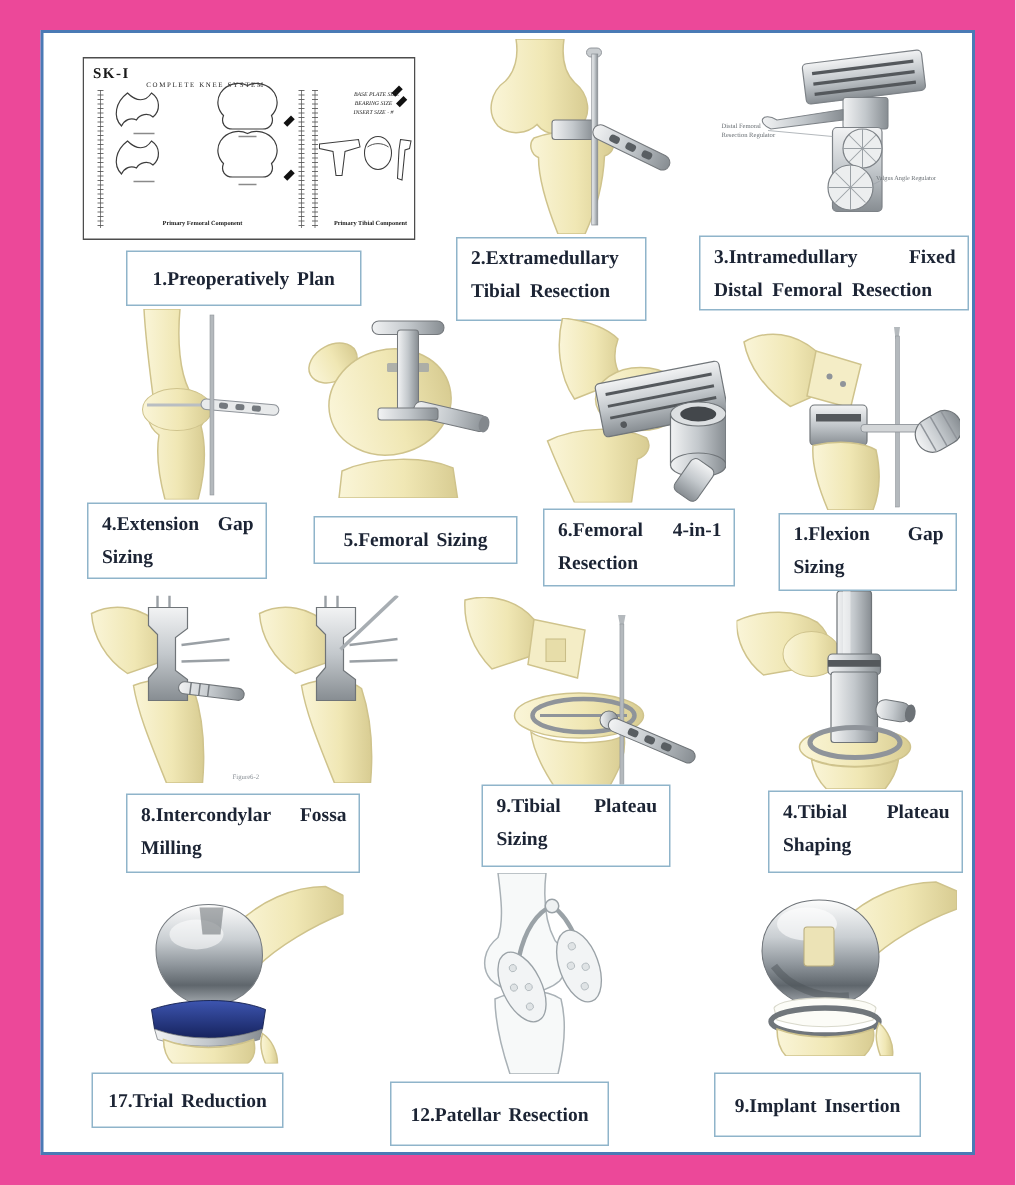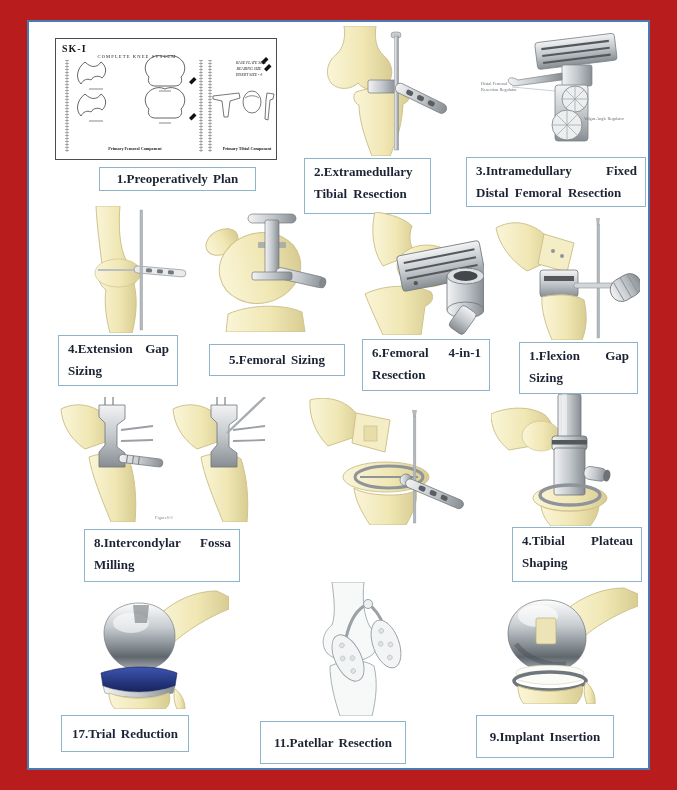--- a/index.html
+++ b/index.html
@@ -1,16 +1,16 @@
 <!DOCTYPE html>
 <html><head>
 <meta charset="utf-8">
 <style>
   html,body{margin:0;padding:0;background:#ffffff;}
-  .page{position:relative;width:677px;height:790px;background:#b91c1c;overflow:hidden;
+  .page{position:relative;width:677px;height:790px;background:#ec4899;overflow:hidden;
         font-family:"Liberation Serif", serif;}
   .frame{position:absolute;left:27px;top:20px;width:619px;height:746px;
          border:2px solid #4a7ab5;background:#ffffff;}
   .ill{position:absolute;}
   .cap{position:absolute;box-sizing:border-box;background:#ffffff;
        border:1px solid #8fb4ca;color:#1c2434;font-weight:bold;font-size:13px;
        word-spacing:3px;}
   .cap.two{padding:2px 8px 2px 9px;line-height:1.72;text-align:justify;}
   .cap.one{display:flex;align-items:center;justify-content:center;text-align:center;
            padding:1px 5px;word-spacing:2px;}
@@ -87,21 +87,21 @@
     <text x="80" y="112" font-size="4.2" font-weight="bold" text-anchor="middle" fill="#222222">Primary Femoral Component</text>
     <text x="196" y="26" font-size="3.9" font-style="italic" text-anchor="middle" fill="#222222">BASE PLATE SIZE</text>
     <text x="194" y="32" font-size="3.9" font-style="italic" text-anchor="middle" fill="#222222">BEARING SIZE</text>
     <text x="194" y="38" font-size="3.9" font-style="italic" text-anchor="middle" fill="#222222">INSERT SIZE - #</text>
     <path d="M158,58 l26,-3 l1,5 l-10,3 l-2,16 l-4,0 l-2,-16 l-9,-2 Z" fill="none" stroke="#3d3d3d" stroke-width="0.7"></path>
     <ellipse cx="197" cy="64" rx="9" ry="11" fill="none" stroke="#3d3d3d" stroke-width="0.7"></ellipse>
     <path d="M190,60 c4,-3 10,-3 14,0" fill="none" stroke="#3d3d3d" stroke-width="0.6"></path>
     <path d="M212,55 l7,1 l-1,5 l-3,1 l-2,20 l-3,-1 l1,-19 Z" fill="none" stroke="#3d3d3d" stroke-width="0.7"></path>
     <text x="192" y="112" font-size="4.2" font-weight="bold" text-anchor="middle" fill="#222222">Primary Tibial Component</text>
   </svg>
-  <div class="cap one" style="left:99px;top:167px;width:157px;height:24px">1.Preoperatively Plan</div>
+  <div class="cap one" style="left:84px;top:167px;width:157px;height:37px">1.Preoperatively Plan</div>
 
   <svg class="ill" style="left:298px;top:26px" width="162" height="130" viewBox="0 0 162 130">
     <path d="M46,0 L78,0 C76,14 79,23 85,29 C95,37 97,51 88,59 C80,66 66,65 60,57 C54,63 42,65 34,58 C26,49 29,35 39,28 C45,22 48,12 46,0 Z" fill="url(#gb)" stroke="#cfc38c"></path>
     <path d="M58,66 C74,60 95,60 108,66 C113,70 111,76 105,78 C104,97 100,112 92,130 L74,130 C66,110 61,92 61,79 C56,77 54,70 58,66 Z" fill="url(#gb)" stroke="#cfc38c"></path>
     <rect x="70" y="54" width="28" height="13" rx="2" fill="url(#gm)" stroke="#75797d" stroke-width="0.7"></rect>
     <rect x="93" y="6" width="10" height="6" rx="3" fill="#c9cdd0" stroke="#8a8f94" stroke-width="0.6"></rect>
     <rect x="96.5" y="10" width="4" height="114" fill="url(#gm)" stroke="#8a8f94" stroke-width="0.5"></rect>
     <g transform="rotate(26 100 60)">
       <rect x="98" y="56" width="56" height="10" rx="5" fill="url(#gm)" stroke="#75797d" stroke-width="0.7"></rect>
       <rect x="110" y="58.5" width="7" height="5" rx="2" fill="#595e62"></rect>
@@ -242,20 +242,21 @@
     <circle cx="112" cy="82" r="6" fill="url(#gm)" stroke="#6f7478" stroke-width="0.7"></circle>
     <path d="M118,12 L123,12 L121.5,20 L119.5,20 Z" fill="#b4b9bd"></path>
     <rect x="119.3" y="18" width="2.6" height="107" fill="#b4b9bd" stroke="#8f949a" stroke-width="0.4"></rect>
     <g transform="rotate(23 114 84)">
       <rect x="112" y="80" width="62" height="9" rx="4.5" fill="url(#gm)" stroke="#6f7478" stroke-width="0.7"></rect>
       <rect x="126" y="82" width="7" height="5" rx="2" fill="#595e62"></rect>
       <rect x="138" y="82" width="7" height="5" rx="2" fill="#595e62"></rect>
       <rect x="150" y="82" width="7" height="5" rx="2" fill="#595e62"></rect>
     </g>
   </svg>
+  <div class="cap two" style="left:321px;top:523px;width:126px;height:55px">9.Tibial Plateau Sizing</div>
 
   <svg class="ill" style="left:491px;top:394px" width="149" height="132" viewBox="0 0 149 132">
     <path d="M0,20 C18,12 40,12 54,21 C63,29 65,41 58,49 L18,56 C5,46 0,32 0,20 Z" fill="url(#gb)" stroke="#cfc38c"></path>
     <ellipse cx="50" cy="42" rx="19" ry="15" fill="url(#gb)" stroke="#cfc38c" stroke-width="0.7"></ellipse>
     <ellipse cx="79" cy="104" rx="37" ry="13" fill="url(#gb)" stroke="#cfc38c"></ellipse>
     <path d="M50,112 C62,119 96,119 108,112 C107,121 103,127 99,132 L60,132 C55,127 51,120 50,112 Z" fill="url(#gb)" stroke="#cfc38c"></path>
     <rect x="67" y="0" width="23" height="44" rx="2" fill="url(#gm)" stroke="#6f7478" stroke-width="0.8"></rect>
     <rect x="71" y="0" width="5" height="44" fill="#ffffff" opacity="0.45"></rect>
     <rect x="61" y="42" width="35" height="14" rx="3" fill="url(#gm)" stroke="#6f7478" stroke-width="0.8"></rect>
     <rect x="61" y="46" width="35" height="4.5" fill="#54585c"></rect>
@@ -294,21 +295,21 @@
       <circle cx="71" cy="90" r="2.4" fill="#dfe3e5" stroke="#aab2b7" stroke-width="0.5"></circle>
     </g>
     <g transform="rotate(-20 110 62)">
       <ellipse cx="110" cy="62" rx="13" ry="25" fill="#f2f4f5" stroke="#9aa2a7" stroke-width="0.9"></ellipse>
       <circle cx="110" cy="48" r="2.4" fill="#dfe3e5" stroke="#aab2b7" stroke-width="0.5"></circle>
       <circle cx="105" cy="60" r="2.4" fill="#dfe3e5" stroke="#aab2b7" stroke-width="0.5"></circle>
       <circle cx="114" cy="64" r="2.4" fill="#dfe3e5" stroke="#aab2b7" stroke-width="0.5"></circle>
       <circle cx="109" cy="76" r="2.4" fill="#dfe3e5" stroke="#aab2b7" stroke-width="0.5"></circle>
     </g>
   </svg>
-  <div class="cap one" style="left:260px;top:721px;width:146px;height:43px">11.Patellar Resection</div>
+  <div class="cap one" style="left:260px;top:721px;width:146px;height:43px">12.Patellar Resection</div>
 
   <svg class="ill" style="left:466px;top:584px" width="172" height="120" viewBox="0 0 172 120">
     <path d="M96,30 C112,14 136,4 158,4 L172,10 L172,22 C150,30 126,44 112,58 Z" fill="url(#gb)" stroke="#cfc38c"></path>
     <path d="M42,50 C42,30 58,16 80,16 C104,16 120,32 120,54 C120,72 108,84 88,87 C64,90 42,72 42,50 Z" fill="url(#gc)" stroke="#6e7378" stroke-width="0.7"></path>
     <path d="M50,60 C60,74 80,82 100,80" stroke="#4a5054" stroke-width="5" fill="none" opacity="0.45"></path>
     <ellipse cx="72" cy="32" rx="20" ry="11" fill="#ffffff" opacity="0.6"></ellipse>
     <rect x="70" y="34" width="20" height="26" rx="2" fill="#ece3b6" stroke="#b9ad7e" stroke-width="0.7"></rect>
     <path d="M50,88 C54,79 114,79 118,88 L116,96 C96,102 72,102 52,96 Z" fill="#fcfcf7" stroke="#d9d9cc" stroke-width="0.7"></path>
     <ellipse cx="84" cy="97" rx="36" ry="9" fill="none" stroke="#70767b" stroke-width="3.6"></ellipse>
     <path d="M52,102 C70,109 98,109 116,102 C118,110 114,116 110,120 L58,120 C54,116 52,109 52,102 Z" fill="url(#gb)" stroke="#cfc38c"></path>

